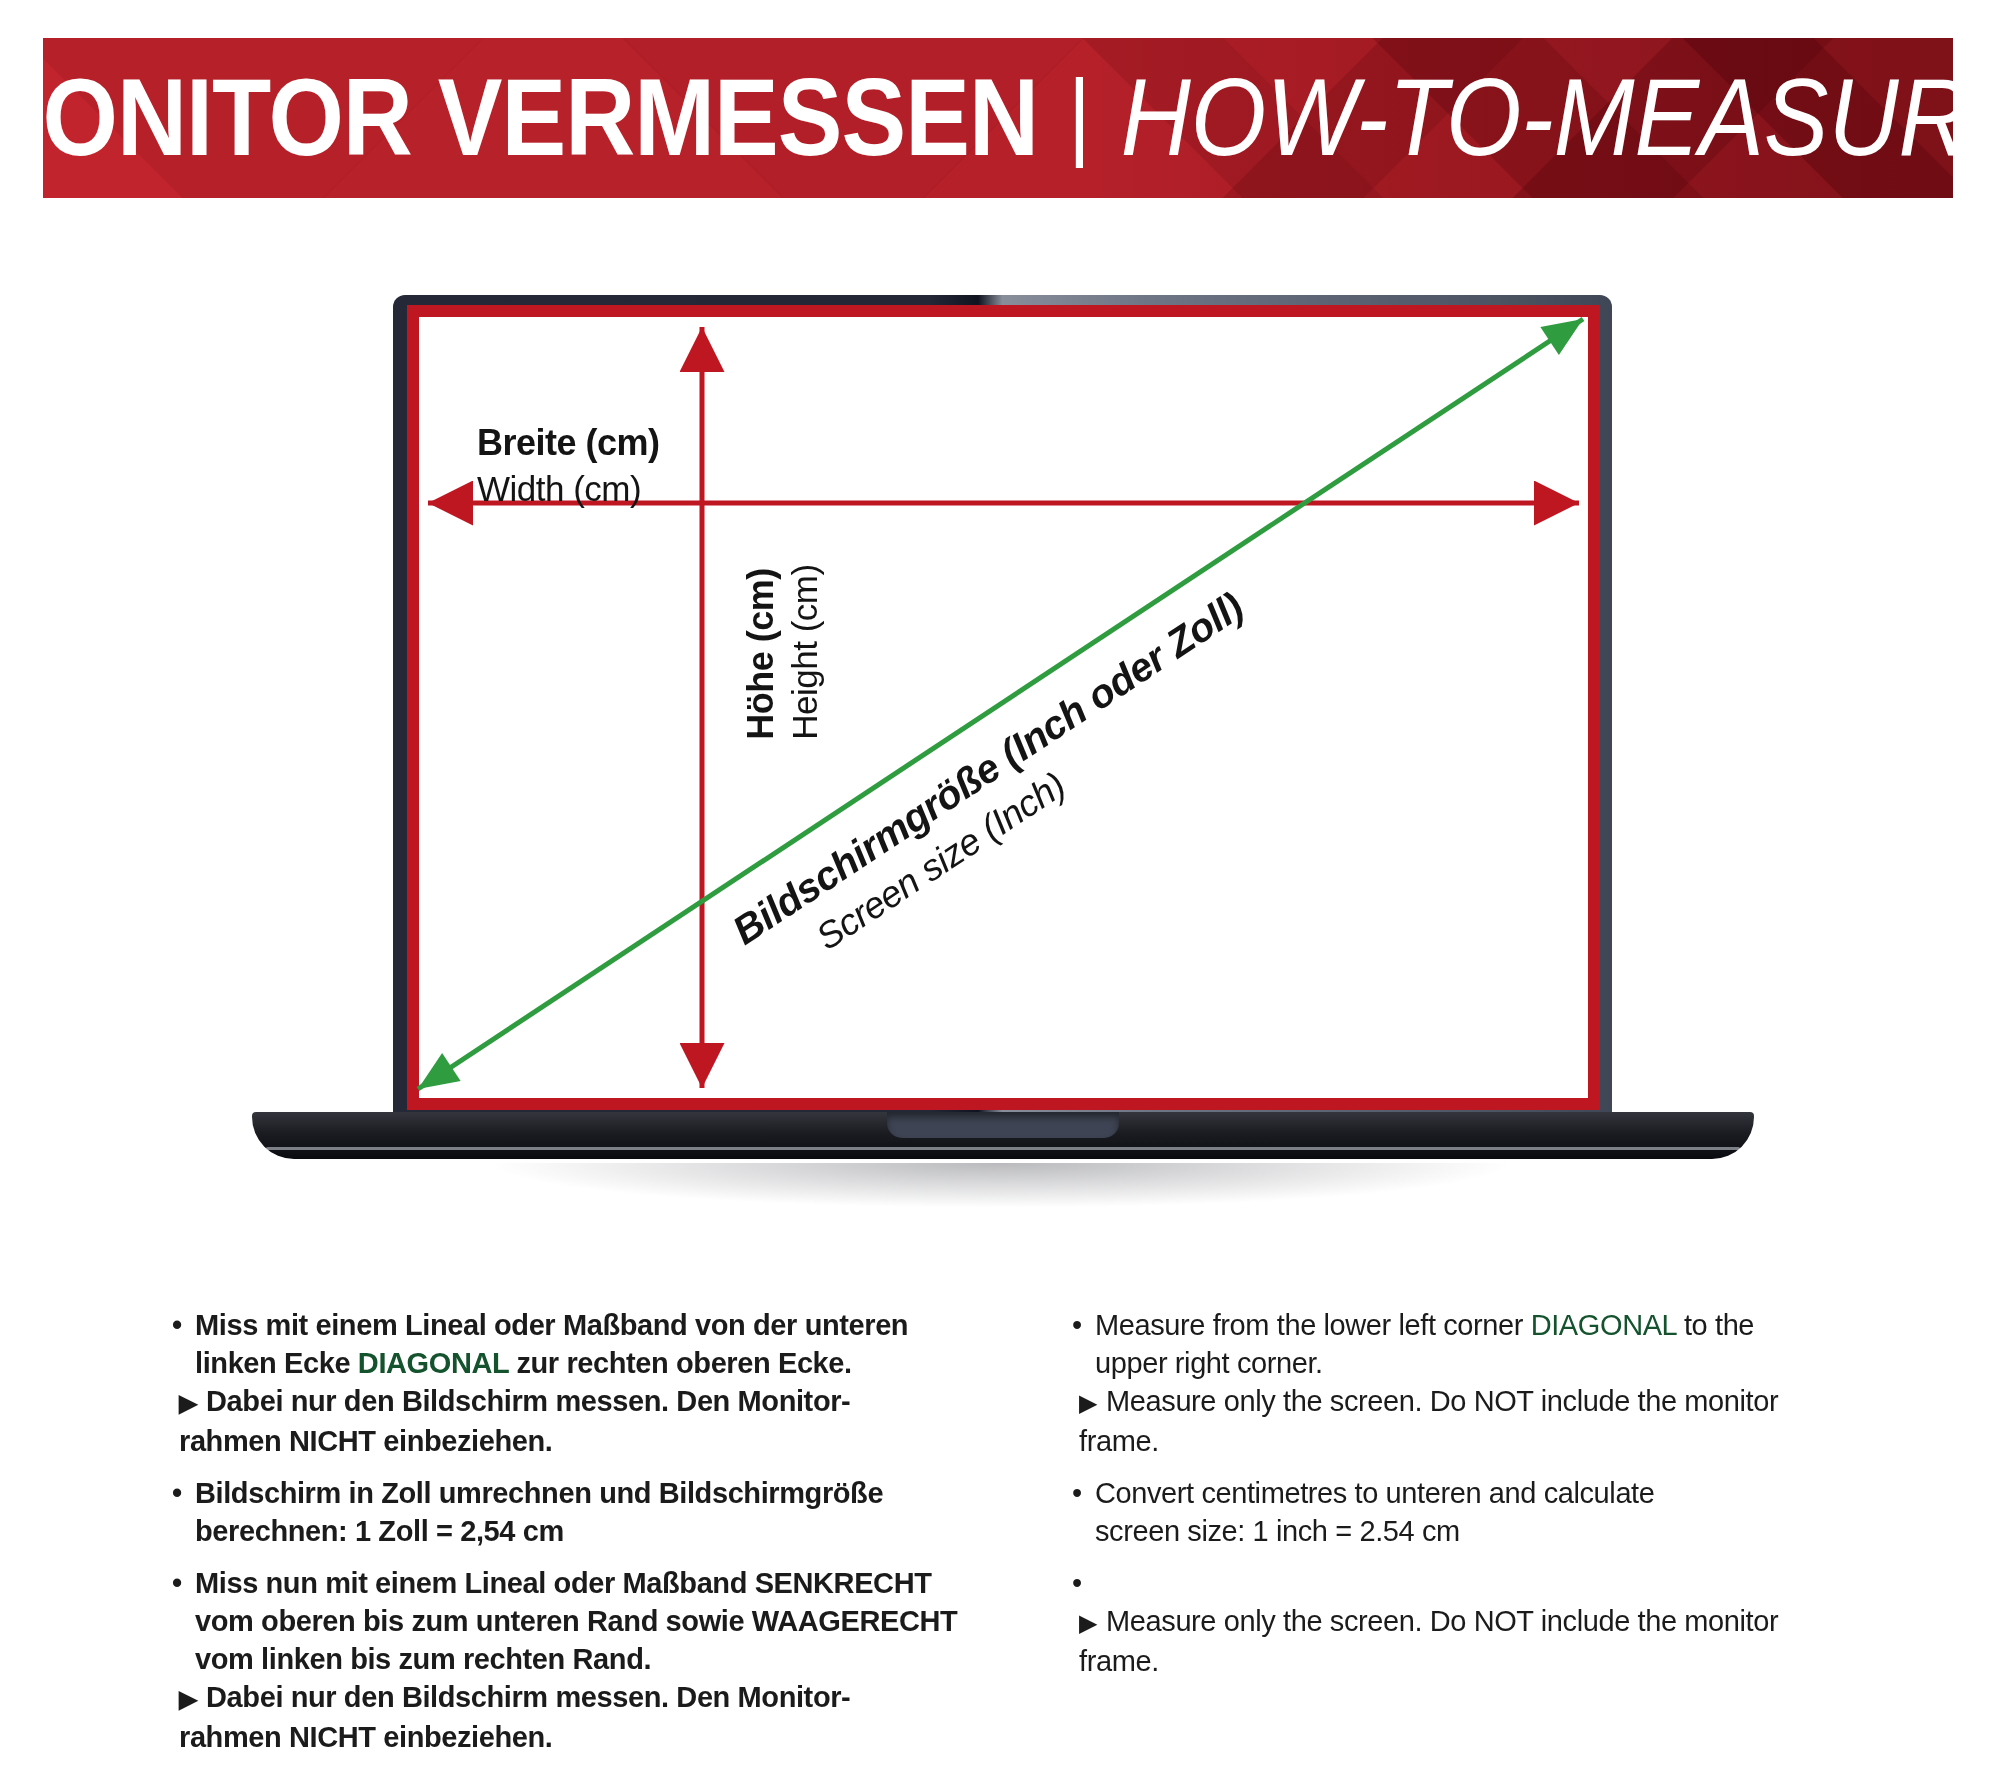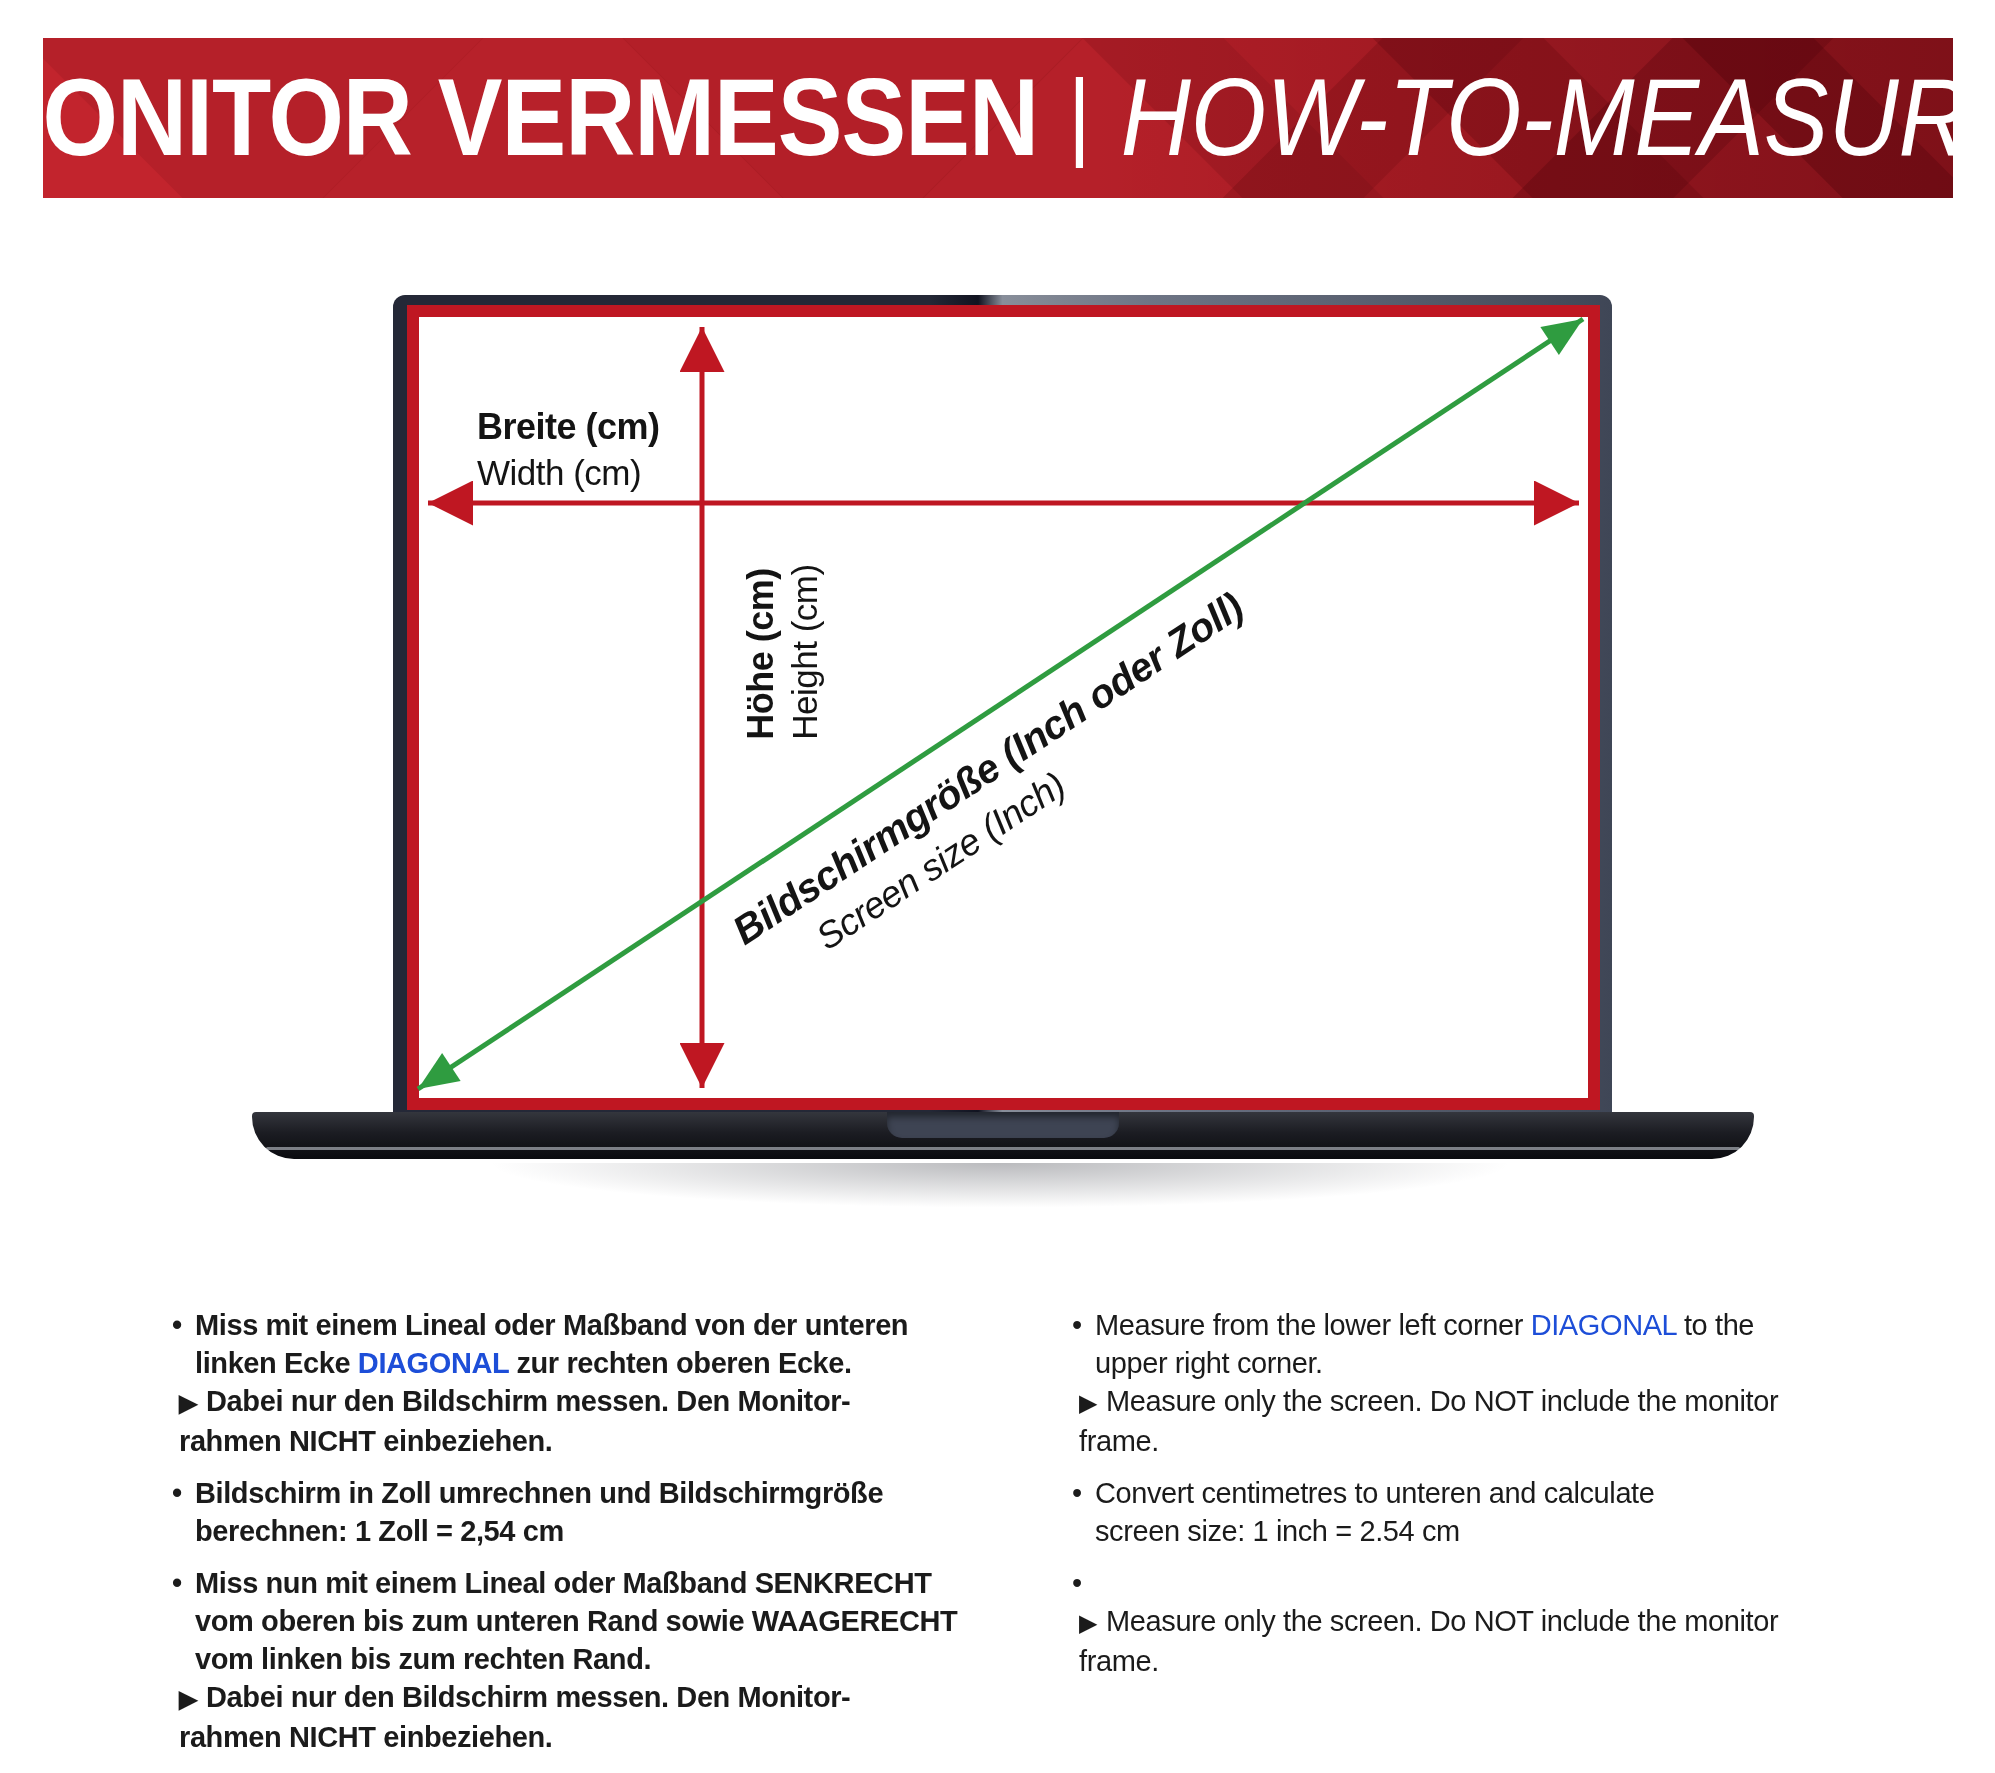--- a/index.html
+++ b/index.html
@@ -31,40 +31,40 @@
     background:#3e4453;border-radius:0 0 15px 15px;box-shadow:inset 0 5px 7px rgba(0,0,0,.45);}
   .floor-shadow{position:absolute;left:300px;top:1163px;width:1400px;height:75px;
     background:radial-gradient(ellipse 52% 85% at 50% 0%,rgba(72,74,82,.38),rgba(255,255,255,0) 70%);}
 
   
   .arrows{position:absolute;left:0;top:0;pointer-events:none;}
 
   
   .lbl{position:absolute;white-space:nowrap;color:#141414;}
   .lbl .b{font-weight:700;}
-  .width-lbl{left:477px;top:404px;font-size:35px;line-height:46px;letter-spacing:-0.5px;}
+  .width-lbl{left:477px;top:420px;font-size:35px;line-height:46px;letter-spacing:-0.5px;}
   .width-lbl .b{font-size:36px;}
   .height-lbl{left:783px;top:652px;transform:translate(-50%,-50%) rotate(-90deg);
     font-size:35px;line-height:44px;letter-spacing:-0.5px;}
   .height-lbl .b{font-size:36px;}
   .diag-lbl{left:1002px;top:790px;transform:translate(-50%,-50%) rotate(-33.5deg);
     font-style:italic;font-size:37px;line-height:52px;letter-spacing:-0.5px;}
   .diag-lbl .b{font-size:40px;}
   .diag-lbl .ind{margin-left:66px;}
 
   
   .col{position:absolute;top:1306px;font-size:29px;line-height:38px;letter-spacing:-0.4px;color:#1b1b1b;}
   .col-de{left:172px;width:880px;font-weight:700;}
   .col-en{left:1072px;width:905px;font-weight:400;}
   .item{margin-bottom:14px;}
   .main{display:flex;}
   .mk{flex:0 0 23px;}
   .sub{margin-left:7px;margin-top:0;}
   .smk{font-size:24px;margin-right:9px;}
-  .green{color:#1d4ed8;}
+  .green{color:#14532d;}
 </style>
 </head>
 <body>
 
 <div class="stage">
 
   <header class="banner">
     <div class="diamond" style="left:40px;top:-180px;background:rgba(70,0,8,.10);"></div>
     <div class="diamond" style="left:340px;top:0px;background:rgba(70,0,8,.08);"></div>
     <div class="diamond" style="left:640px;top:-180px;background:rgba(70,0,8,.12);"></div>

